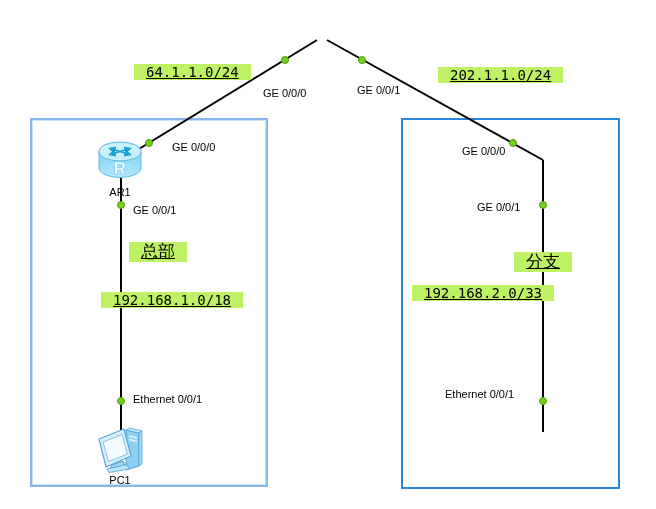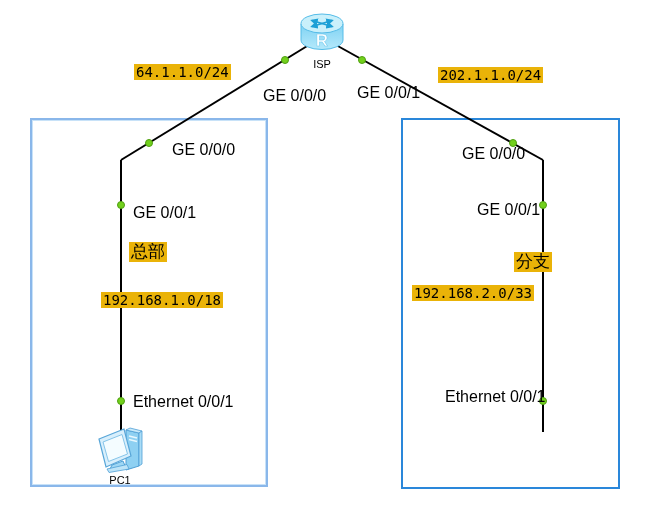--- a/index.html
+++ b/index.html
@@ -21,27 +21,27 @@
     left:401px;top:118px;width:219px;height:371px;
     border:2px solid #2a87da;
   }
   
   #links{position:absolute;left:0;top:0;z-index:2;}
   .link{stroke:#000000;stroke-width:2;}
   .port-dot{fill:#72d01c;stroke:#4f9f12;stroke-width:1;}
   
   .port-label{
     position:absolute;z-index:3;
-    font-size:16px;color:#000;white-space:nowrap;
+    font-size:11px;color:#000;white-space:nowrap;
   }
   
   .note{
     position:absolute;z-index:3;
-    background:#eab308;color:#000;
-    padding:0 2px;white-space:nowrap;line-height:1.15;
+    background:#bef264;color:#000;
+    padding:0 12px;white-space:nowrap;line-height:1.15;text-decoration:underline;
   }
   .note.mono{font-family:"DejaVu Sans Mono",monospace;font-size:14px;}
   .note.cjk{font-size:17px;}
   
   .device{position:absolute;z-index:4;}
   .device .dev-icon{display:block;}
   .dev-label{
     position:absolute;left:50%;transform:translateX(-50%);
     font-size:11px;color:#000;white-space:nowrap;
   }
@@ -139,25 +139,25 @@
   <div class="port-label" id="pl-pc1">Ethernet 0/0/1</div>
   <div class="port-label" id="pl-pc2">Ethernet 0/0/1</div>
 
   <div class="note mono" id="an-64">64.1.1.0/24</div>
   <div class="note mono" id="an-202">202.1.1.0/24</div>
   <div class="note cjk" id="an-hq">总部</div>
   <div class="note cjk" id="an-branch">分支</div>
   <div class="note mono" id="an-192-1">192.168.1.0/18</div>
   <div class="note mono" id="an-192-2">192.168.2.0/33</div>
 
-  <div class="device router" id="dev-isp">
+  <div class="device router" id="dev-ar1">
     <svg class="dev-icon" viewBox="0 0 46 42">
         <use href="#sym-router"></use>
       </svg>
-    <div class="dev-label">ISP</div>
+    <div class="dev-label">AR1</div>
   </div>
   <div class="device pc" id="dev-pc1">
     <svg class="dev-icon" viewBox="0 0 48 50">
         <use href="#sym-pc"></use>
       </svg>
     <div class="dev-label">PC1</div>
   </div>
 
 </div>
 

